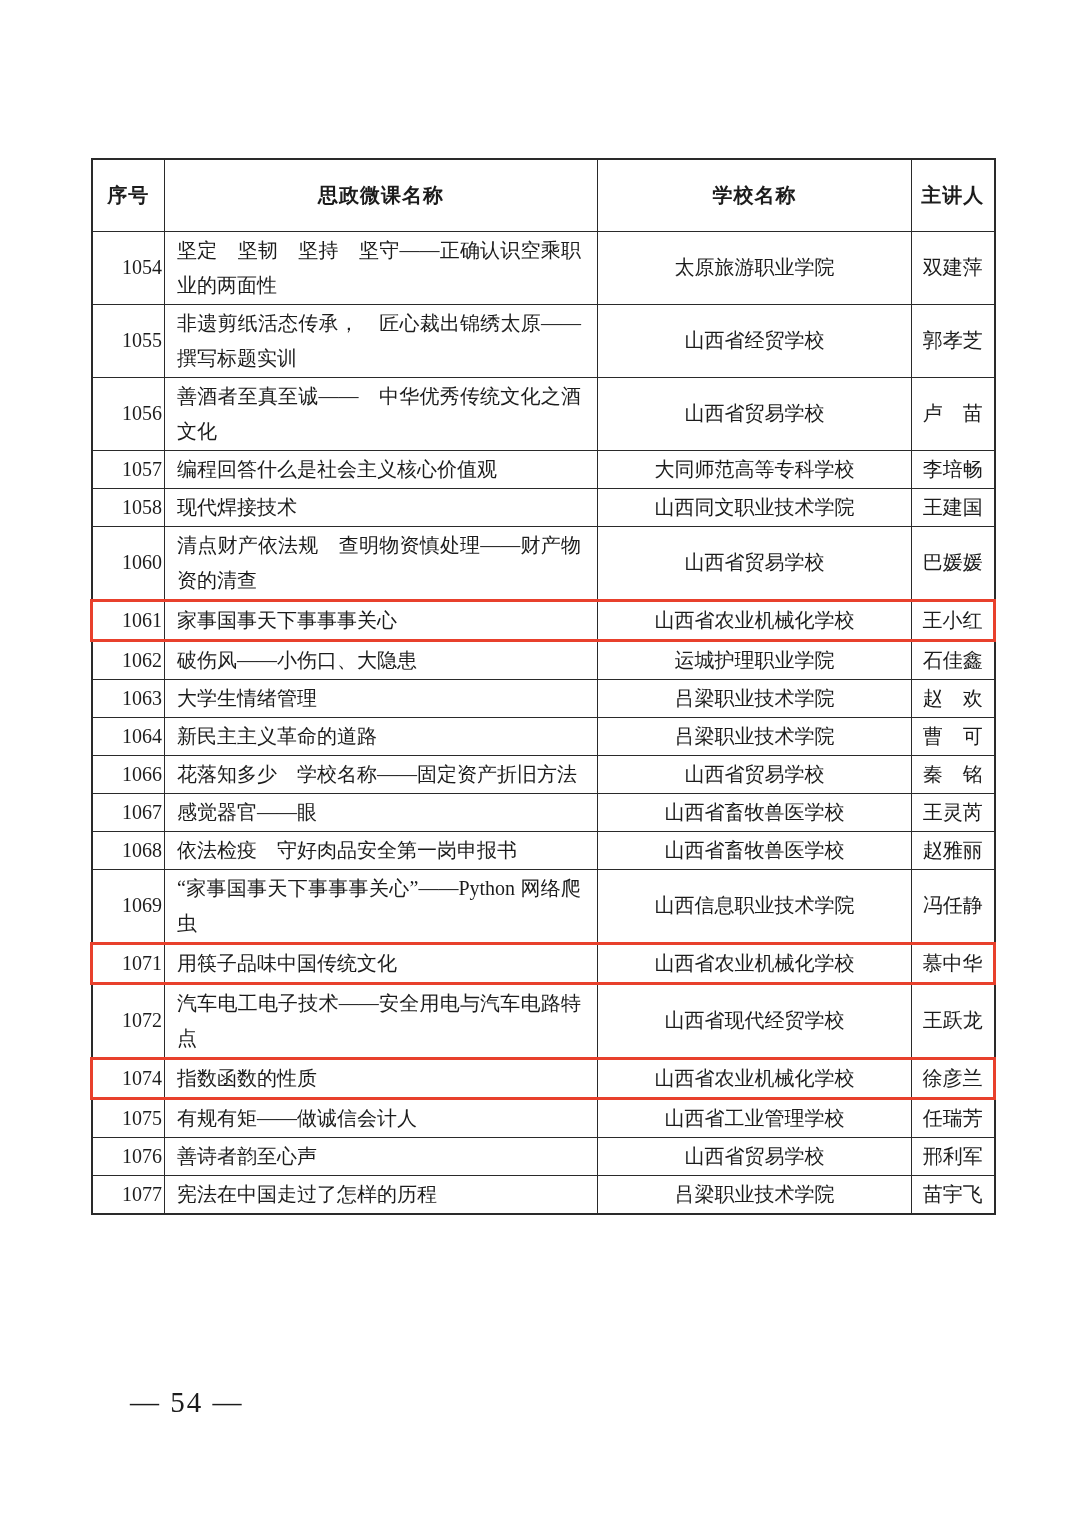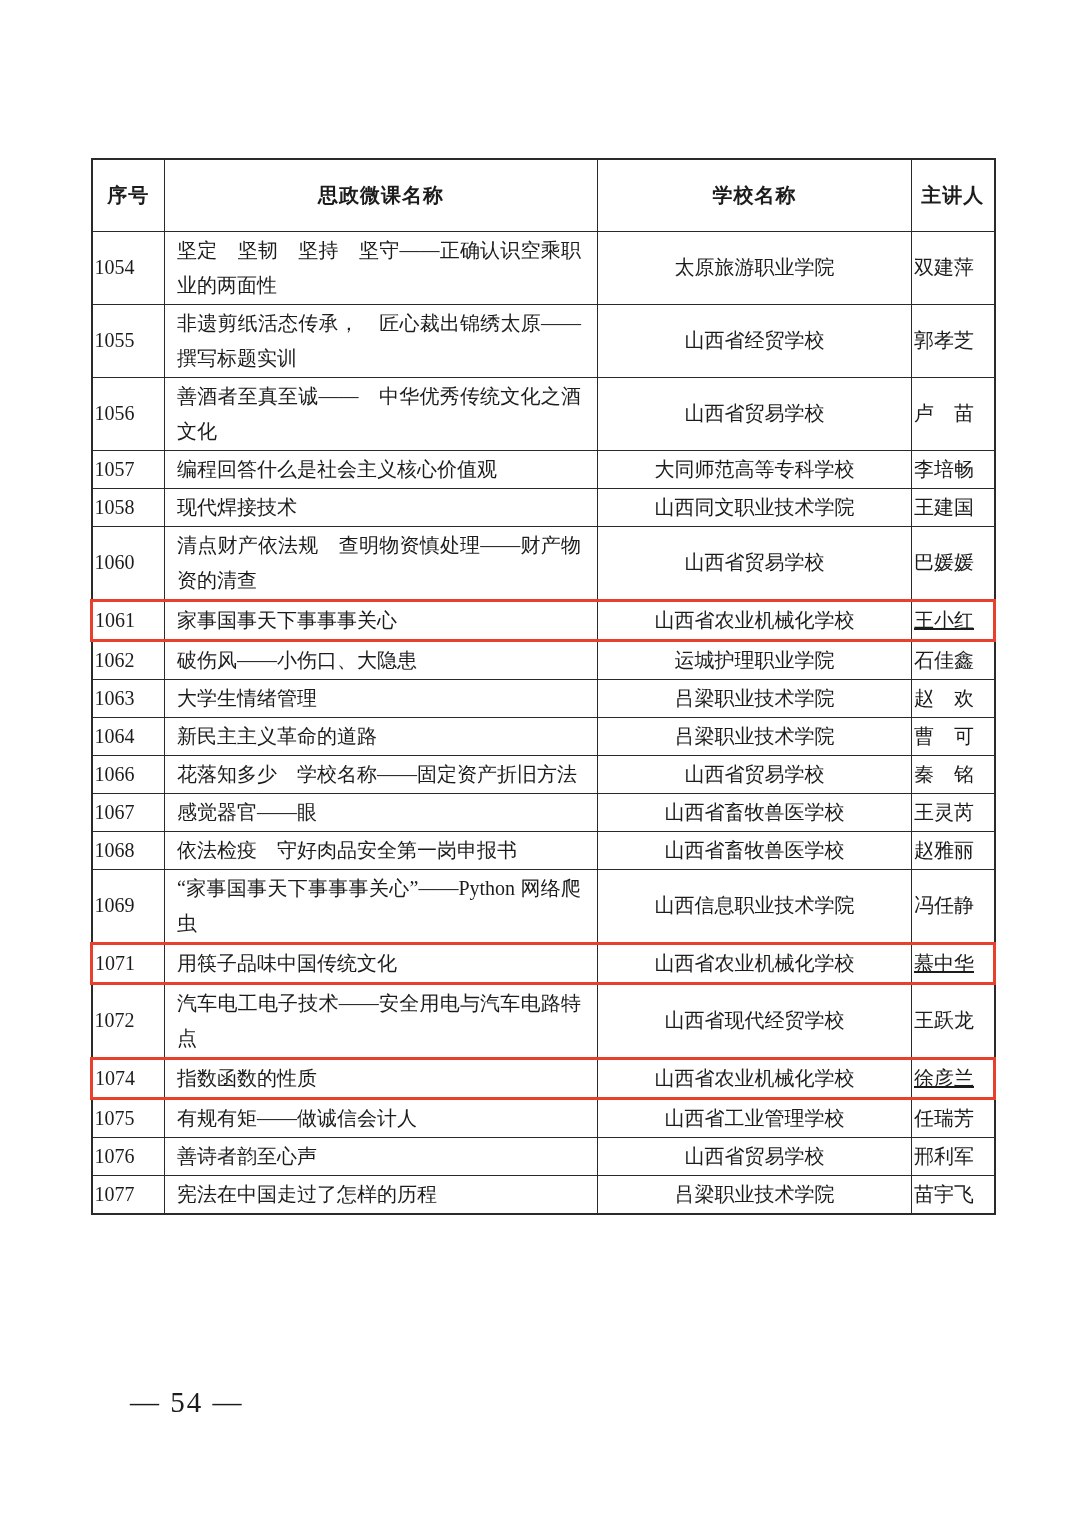--- a/index.html
+++ b/index.html
@@ -35,27 +35,27 @@
     font-weight: 700;
     font-size: 20px;
     text-align: center;
     letter-spacing: 1px;
   }
   td {
     font-size: 20px;
     line-height: 35px;
     padding: 1px 2px;
   }
-  td.cell-no { text-align: left; height: 38px; }
+  td.cell-no { text-align: right; height: 38px; }
   td.cell-course { text-align: justify; padding: 1px 16px 1px 12px; }
   td.cell-school { text-align: center; }
-  td.cell-speaker { }
+  td.cell-speaker { text-align: center; }
   tr.hl td { border-top: 3px solid var(--hl, #e8402c); border-bottom: 3px solid var(--hl, #e8402c); }
   tr.hl td:first-child { border-left: 3px solid var(--hl, #e8402c); }
-  tr.hl td:last-child { border-right: 3px solid var(--hl, #e8402c); text-decoration: underline; }
+  tr.hl td:last-child { border-right: 3px solid var(--hl, #e8402c); }
   .page-number {
     position: absolute;
     left: 130px; top: 1386px;
     font-size: 29px;
     letter-spacing: 2px;
     color: var(--text, #1c1c1c);
   }
 </style>
 </head>
 <body>

